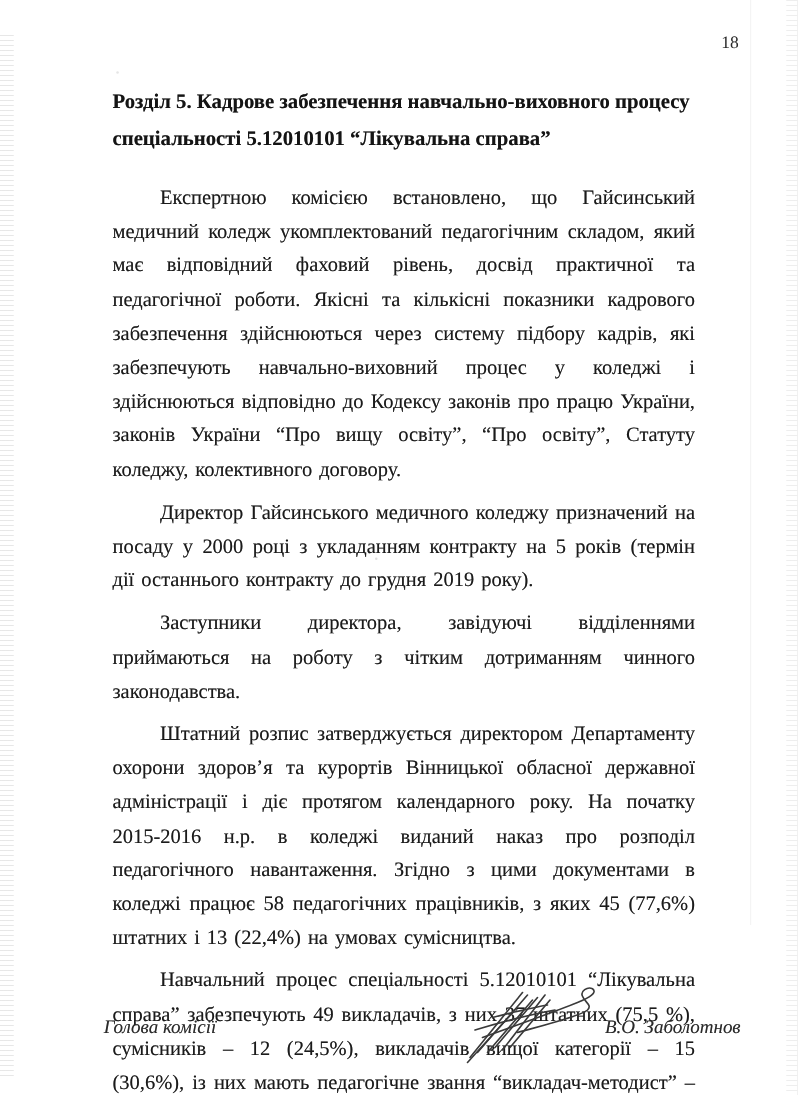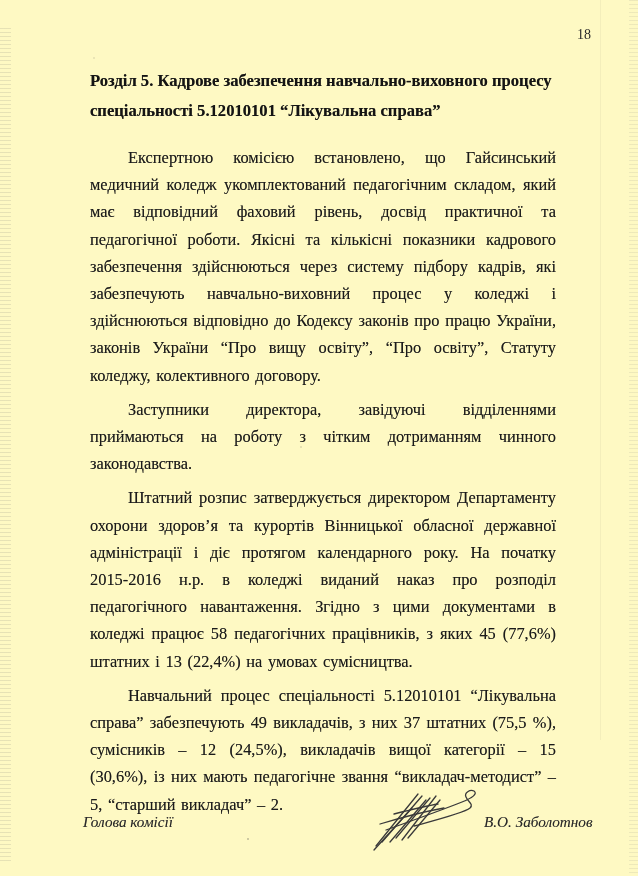--- a/index.html
+++ b/index.html
@@ -6,21 +6,21 @@
     margin: 0;
     padding: 0;
     background: #e8e8e8;
     font-family: "Liberation Serif", "DejaVu Serif", serif;
   }
   .page {
     position: relative;
     width: 638px;
     height: 876px;
     margin: 0 auto;
-    background: #fef9c3;
+    background: #ffffff;
     overflow: hidden;
     color: #1c1c1c;
   }
   
   .hatch-left {
     position: absolute;
     left: 0; top: 28px; bottom: 14px; width: 11px;
     background: repeating-linear-gradient(180deg,
       rgba(110,110,110,0.22) 0 1px, transparent 1px 4px);
     opacity: .75;
@@ -107,20 +107,21 @@
 
   <div class="page-number">18</div>
 
   <h1 class="title">
     <span class="title-line">Розділ 5. Кадрове забезпечення навчально-виховного процесу</span>
     <span class="title-line">спеціальності 5.12010101 “Лікувальна справа”</span>
   </h1>
 
   <div class="body-text">
     <p>Експертною комісією встановлено, що Гайсинський медичний коледж укомплектований педагогічним складом, який має відповідний фаховий рівень, досвід практичної та педагогічної роботи. Якісні та кількісні показники кадрового забезпечення здійснюються через систему підбору кадрів, які забезпечують навчально-виховний процес у коледжі і здійснюються відповідно до Кодексу законів про працю України, законів України “Про вищу освіту”, “Про освіту”, Статуту коледжу, колективного договору.</p>
+    <p>Директор Гайсинського медичного коледжу призначений на посаду у 2000 році з укладанням контракту на 5 років (термін дії останнього контракту до грудня 2019 року).</p>
     <p>Заступники директора, завідуючі відділеннями приймаються на роботу з чітким дотриманням чинного законодавства.</p>
     <p>Штатний розпис затверджується директором Департаменту охорони здоров’я та курортів Вінницької обласної державної адміністрації і діє протягом календарного року. На початку 2015-2016 н.р. в коледжі виданий наказ про розподіл педагогічного навантаження. Згідно з цими документами в коледжі працює 58 педагогічних працівників, з яких 45 (77,6%) штатних і 13 (22,4%) на умовах сумісництва.</p>
     <p>Навчальний процес спеціальності 5.12010101 “Лікувальна справа” забезпечують 49 викладачів, з них 37 штатних (75,5 %), сумісників – 12 (24,5%), викладачів вищої категорії – 15 (30,6%), із них мають педагогічне звання “викладач-методист” – 5, “старший викладач” – 2.</p>
   </div>
 
   <div class="footer-left">Голова комісії</div>
 
   <div class="signature">
     <svg viewBox="0 0 120 72" fill="none" xmlns="http://www.w3.org/2000/svg">
       <g stroke="#3a3a3a" stroke-width="1.3" stroke-linecap="round" fill="none">

